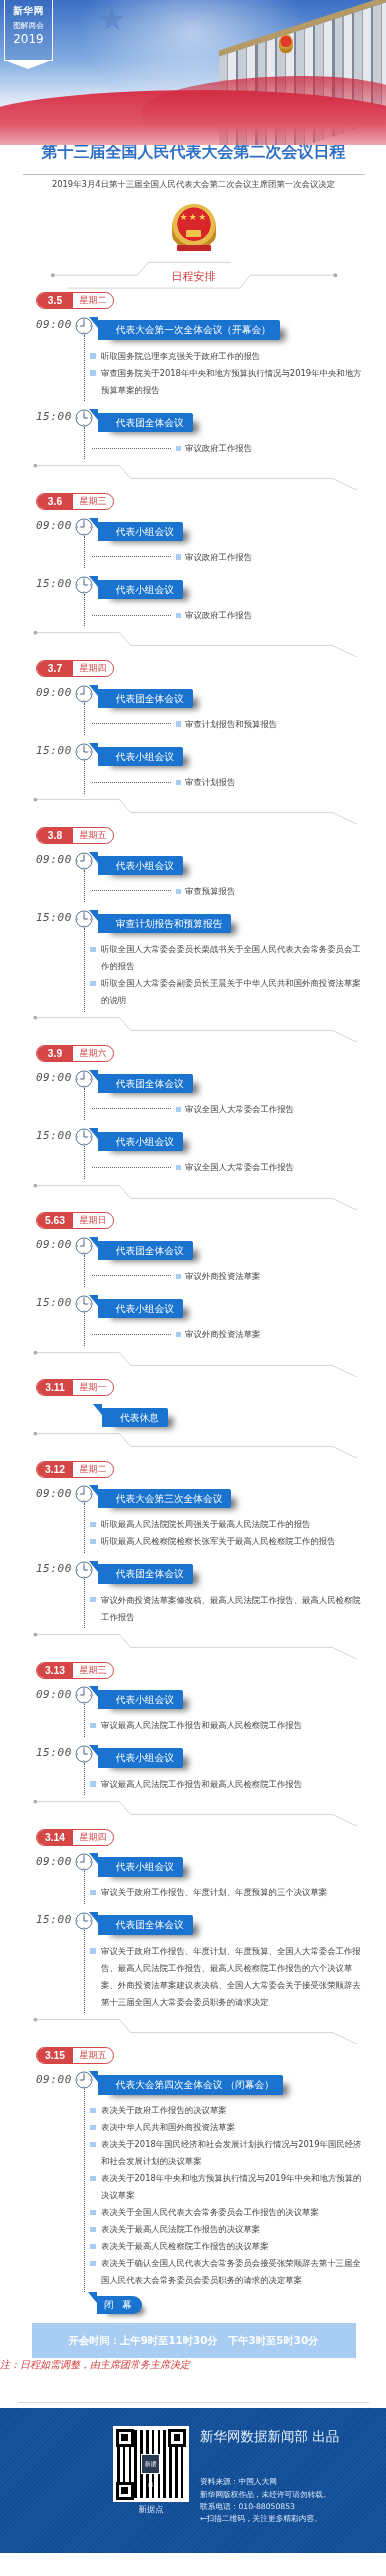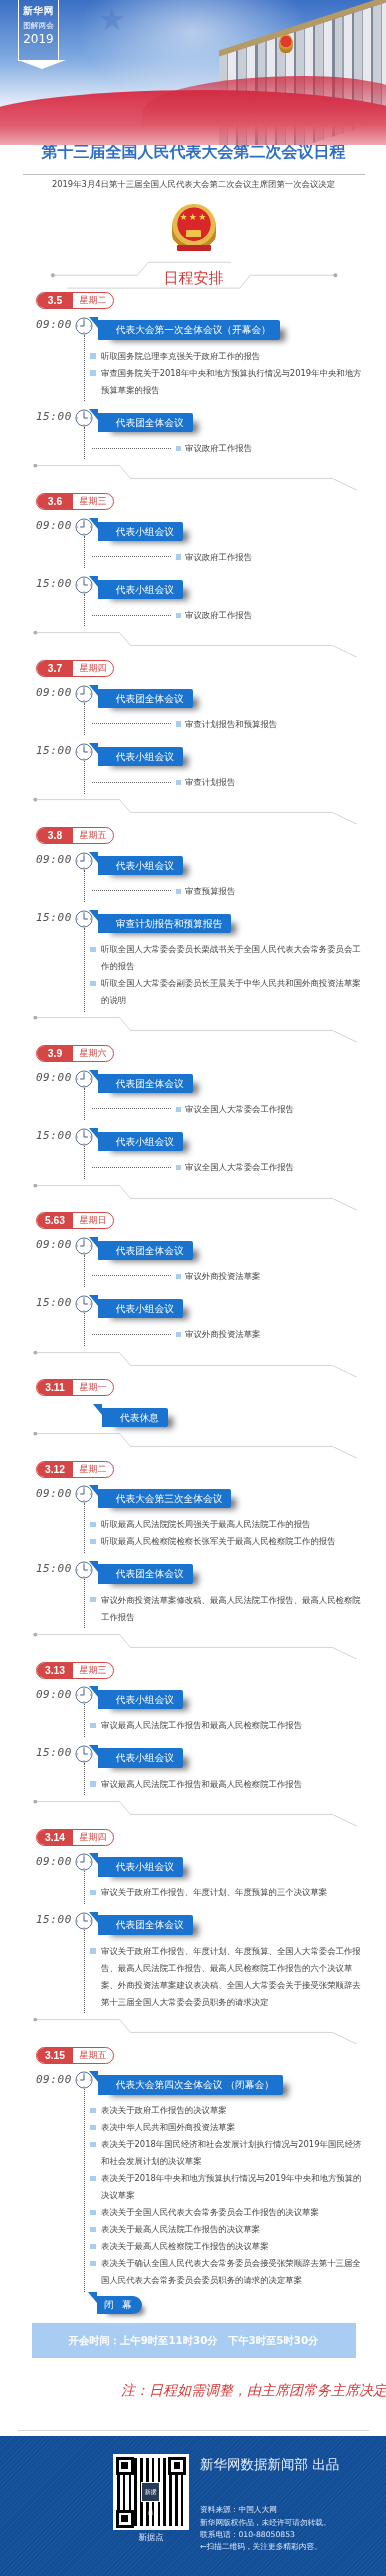--- a/index.html
+++ b/index.html
@@ -17,21 +17,21 @@
     background: repeating-linear-gradient(90deg, #c9ced6 0 7.7px, #9aa3b0 7.7px 9px, #e7e9ee 9px 17px, #7e8896 17px 19.3px);
     border-top: 6.4px solid #b69a66; }
   .banner .emblem-small { position: absolute; left: 279px; top: 34px; width: 14px; height: 19.3px; border-radius: 50% 50% 40% 40%;
     background: radial-gradient(circle at 50% 40%, #e23a2a 40%, #d1a23b 44%, #b77f1e 70%); }
   .banner .flag { position: absolute; left: -26px; top: 90px; width: 464px; height: 77px;
     background: linear-gradient(180deg, #d7324a 0%, #e05a6c 45%, rgba(255,255,255,0) 100%);
     border-radius: 50% 50% 0 0 / 40% 55% 0 0; }
   .banner .flag2 { position: absolute; left: 142px; top: 76px; width: 271px; height: 52px;
     background: linear-gradient(180deg, #cf2a40, rgba(224,90,108,0.0));
     border-radius: 60% 40% 0 0 / 70% 50% 0 0; opacity: 0.8; }
-  .badge { position: absolute; left: 18px; top: 0; width: 41px; height: 61px; border: 1.3px solid #fff; border-top: none;
+  .badge { position: absolute; left: 4px; top: 0; width: 49px; height: 61px; border: 1.3px solid #fff; border-top: none;
     background: rgba(40,90,170,0.15); text-align: center; color: #fff; }
   .badge::after { content: ""; position: absolute; left: -1.3px; bottom: -9px; width: 0; height: 0;
     border-left: 24.5px solid transparent; border-right: 24.5px solid transparent; border-top: 9px solid #fff; }
   .badge .b1 { font-size: 9.7px; font-weight: bold; margin-top: 5.2px; letter-spacing: 0.6px; }
   .badge .b2 { font-size: 7.7px; margin-top: 2.6px; }
   .badge .b3 { font-size: 12px; margin-top: 1px; }
 
   .main-title { text-align: center; font-size: 16px; font-weight: bold; color: #2f6fc3; letter-spacing: 0px; margin-top: -2.6px; padding: 0 2.6px;
     font-family: "DejaVu Sans", sans-serif; white-space: nowrap; }
   .title-rule { width: 342px; height: 0.6px; background: #bdbdbd; margin: 10.3px auto 5.2px; }
@@ -41,21 +41,21 @@
   .emblem-wrap { text-align: center; margin-top: 14px; }
   .emblem { display: inline-block; width: 44px; height: 48px; border-radius: 48% 48% 38% 38%;
     background: radial-gradient(circle at 50% 42%, #d8262b 0 46%, #e7b94a 48% 60%, #c58b23 62% 72%, rgba(0,0,0,0) 73%);
     position: relative; }
   .emblem .estar { position: absolute; left: 0; right: 0; top: 7.7px; color: #f6d04a; font-size: 9px; letter-spacing: 1.3px; }
   .emblem .gate { position: absolute; left: 14px; top: 26px; width: 15.5px; height: 6.4px; background: #f0c34a; border-radius: 1.3px 1.3px 0 0; }
   .emblem .ribbon { position: absolute; left: 5.2px; bottom: 1.3px; width: 34px; height: 6.4px; background: #c2262a; border-radius: 1.3px; }
 
   .sched-head { position: relative; height: 31px; margin-top: 6.4px; }
   .sched-head svg { position: absolute; left: 0; top: 0; }
-  .sched-head .label { position: absolute; left: 0; right: 0; top: 7.7px; text-align: center; font-size: 15px; color: #d33b3b; }
+  .sched-head .label { position: absolute; left: 0; right: 0; top: 7.7px; text-align: center; font-size: 11px; color: #d33b3b; }
 
   
   .day { position: relative; padding-left: 0; }
   .date-pill { display: flex; height: 17px; width: 78px; margin-left: 36px; border: 1px solid #d54646; border-radius: 8.4px; overflow: hidden; background: #fff; }
   .date-pill .d { background: #d54646; color: #fff; font-weight: bold; font-size: 10.3px; width: 36px; text-align: center; line-height: 15.5px; font-family: "Liberation Sans", sans-serif; }
   .date-pill .w { color: #d54646; font-size: 9px; flex: 1; text-align: center; line-height: 15.5px; }
 
   .session { position: relative; margin-top: 7.7px; }
   .srow { display: flex; align-items: flex-start; height: 22px; }
   .time { width: 72px; text-align: right; font-style: italic; font-size: 11px; color: #555; letter-spacing: 0.6px; padding-top: 1.3px;
@@ -79,21 +79,21 @@
   .divider svg { position: absolute; left: 0; top: 0; }
 
   .rest-tag { margin-left: 102px; margin-top: 11.6px; display: inline-block; }
 
   .closing { margin-left: 85px; margin-top: 0; position: relative; height: 24.5px; }
   .closing .ctag { position: absolute; left: 11.6px; top: 3.9px; height: 18px; width: 45px; background: #1a73cf; color: #fff; font-size: 9.7px;
     line-height: 18px; text-align: center; border-radius: 0 9px 9px 0; box-shadow: 6.4px 5.2px 5.2px -3.9px rgba(0,0,0,0.5); letter-spacing: 2.6px; }
   .closing .ctag::before { content: ""; position: absolute; left: -9px; top: -3.9px; border-top: 11.6px solid #1a73cf; border-left: 9px solid transparent; }
 
   .hours-bar { margin: 6.4px auto 0; width: 324px; height: 35px; background: #a9cdf2; color: #fff; font-size: 10.3px; font-weight: bold; text-align: center; line-height: 35px; white-space: nowrap; }
-  .note { text-align: right; color: #d33b3b; font-style: italic; font-size: 14px; margin-top: 24px; }
+  .note { text-align: left; color: #d33b3b; font-style: italic; font-size: 10px; margin-top: 0; }
   .foot-rule { width: 351px; height: 0.6px; background: #d8d8d8; margin: 30px auto 0; }
 
   
   .footer { margin-top: 5.8px; height: 145px; background: #114e97;
     background-image: repeating-linear-gradient(135deg, rgba(255,255,255,0.04) 0 1.3px, rgba(255,255,255,0) 1.3px 3.2px);
     position: relative; color: #e6eefb; }
   .qr { position: absolute; top: 18px; width: 76px; height: 87px; text-align: center; }
   .qr .code { width: 76px; height: 76px; background: #fff; position: relative; overflow: hidden; }
   .qr .code .pat { position: absolute; inset: 3.9px;
     background:

